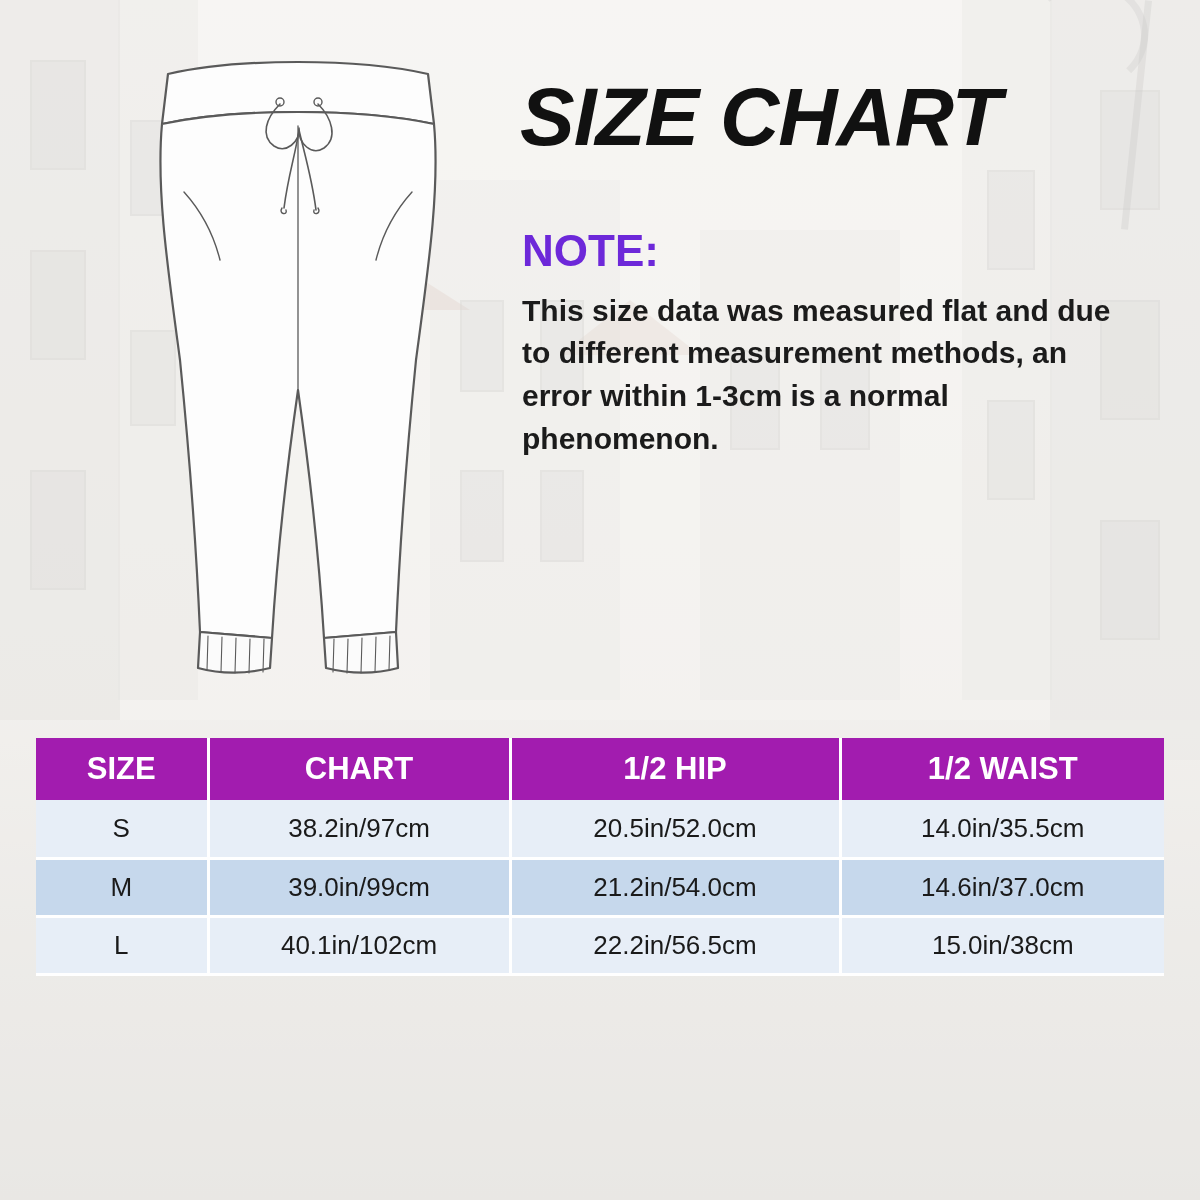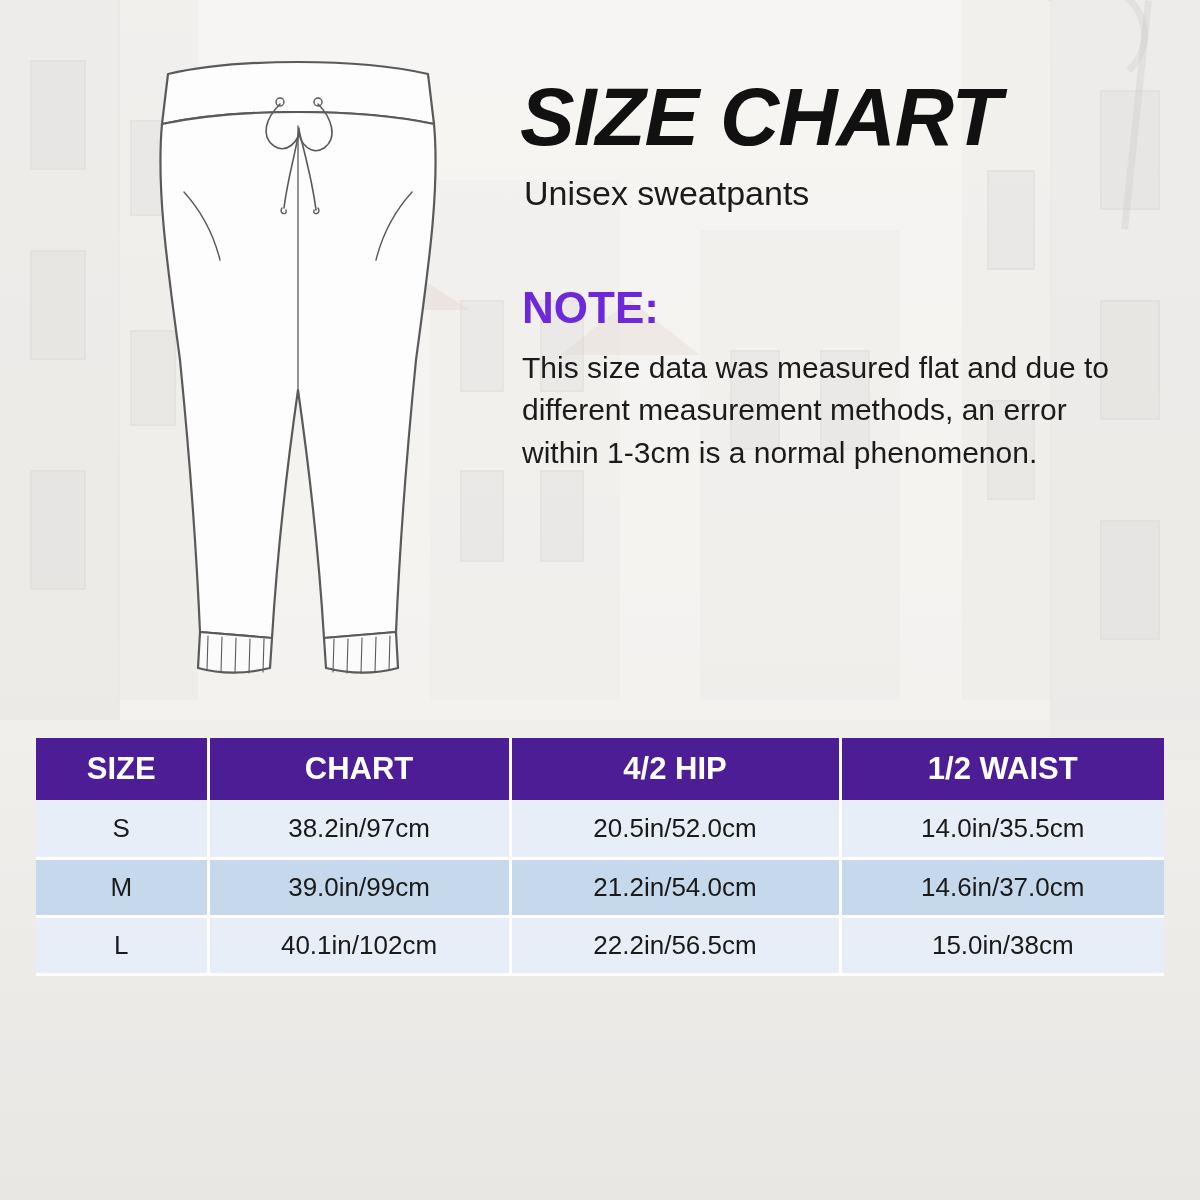--- a/index.html
+++ b/index.html
@@ -129,38 +129,39 @@
     font-size: 44px;
     font-weight: bold;
     color: #6d28d9;
   }
   .note-body {
     margin: 14px 0 0 2px;
     font-size: 30px;
     line-height: 1.42;
     color: #1b1b1b;
     max-width: 620px;
+    font-weight: bold;
   }
 
   
   .table {
     position: absolute;
     left: 36px;
     top: 738px;
     width: 1128px;
     border-collapse: collapse;
     table-layout: fixed;
   }
   .table th, .table td {
     text-align: center;
     vertical-align: middle;
     border: 0;
   }
   .table thead th {
-    background: #4c1d95;
+    background: #a21caf;
     color: #ffffff;
     font-size: 31px;
     font-weight: bold;
     height: 62px;
     border-right: 3px solid #ffffff;
     margin-left: 16px;
   }
   .table thead th:last-child { border-right: 0; }
   .table tbody td {
     font-size: 26px;
@@ -248,37 +249,36 @@
         <path d="M171 90 C 168 112, 160 136, 156 168 M171 90 C 176 112, 184 138, 188 170" stroke-width="1.6"></path>
         <path d="M154 168 C 150 174, 160 176, 158 170 M186 170 C 184 176, 194 174, 190 168" stroke-width="1.4"></path>
 
         <path d="M56 152 C 74 172, 86 196, 92 220" stroke-width="1.4"></path>
         <path d="M284 152 C 266 172, 254 196, 248 220" stroke-width="1.4"></path>
       </svg>
     </div>
 
     <div class="headings">
       <h1 class="title">SIZE CHART</h1>
-      <div class="subtitle">Unisex sweatpants</div>
       <div class="note-head">NOTE:</div>
       <div class="note-body">This size data was measured flat and due to different measurement methods, an error within 1-3cm is a normal phenomenon.</div>
     </div>
 
     <table class="table">
       <colgroup>
         <col class="col-size">
           <col class="col-len">
           <col class="col-hip">
           <col class="col-waist">
       </colgroup>
       <thead>
         <tr>
           <th>SIZE</th>
           <th>CHART</th>
-          <th>4/2 HIP</th>
+          <th>1/2 HIP</th>
           <th>1/2 WAIST</th>
         </tr>
       </thead>
       <tbody>
         <tr>
           <td>S</td>
           <td>38.2in/97cm</td>
           <td>20.5in/52.0cm</td>
           <td>14.0in/35.5cm</td>
         </tr>

